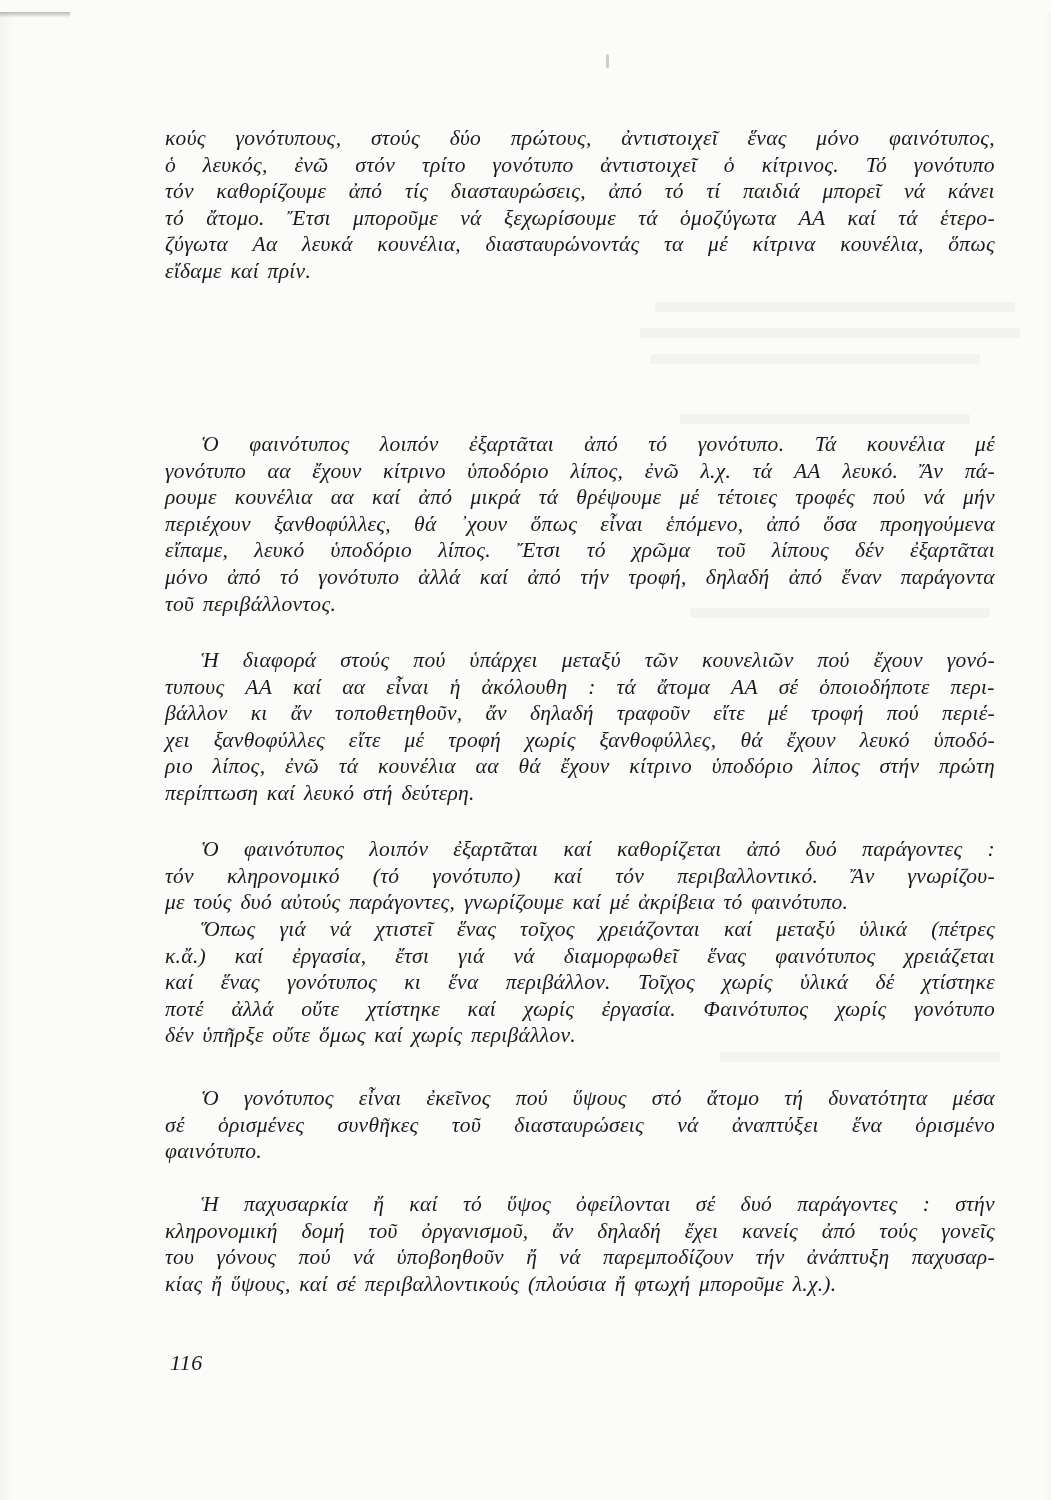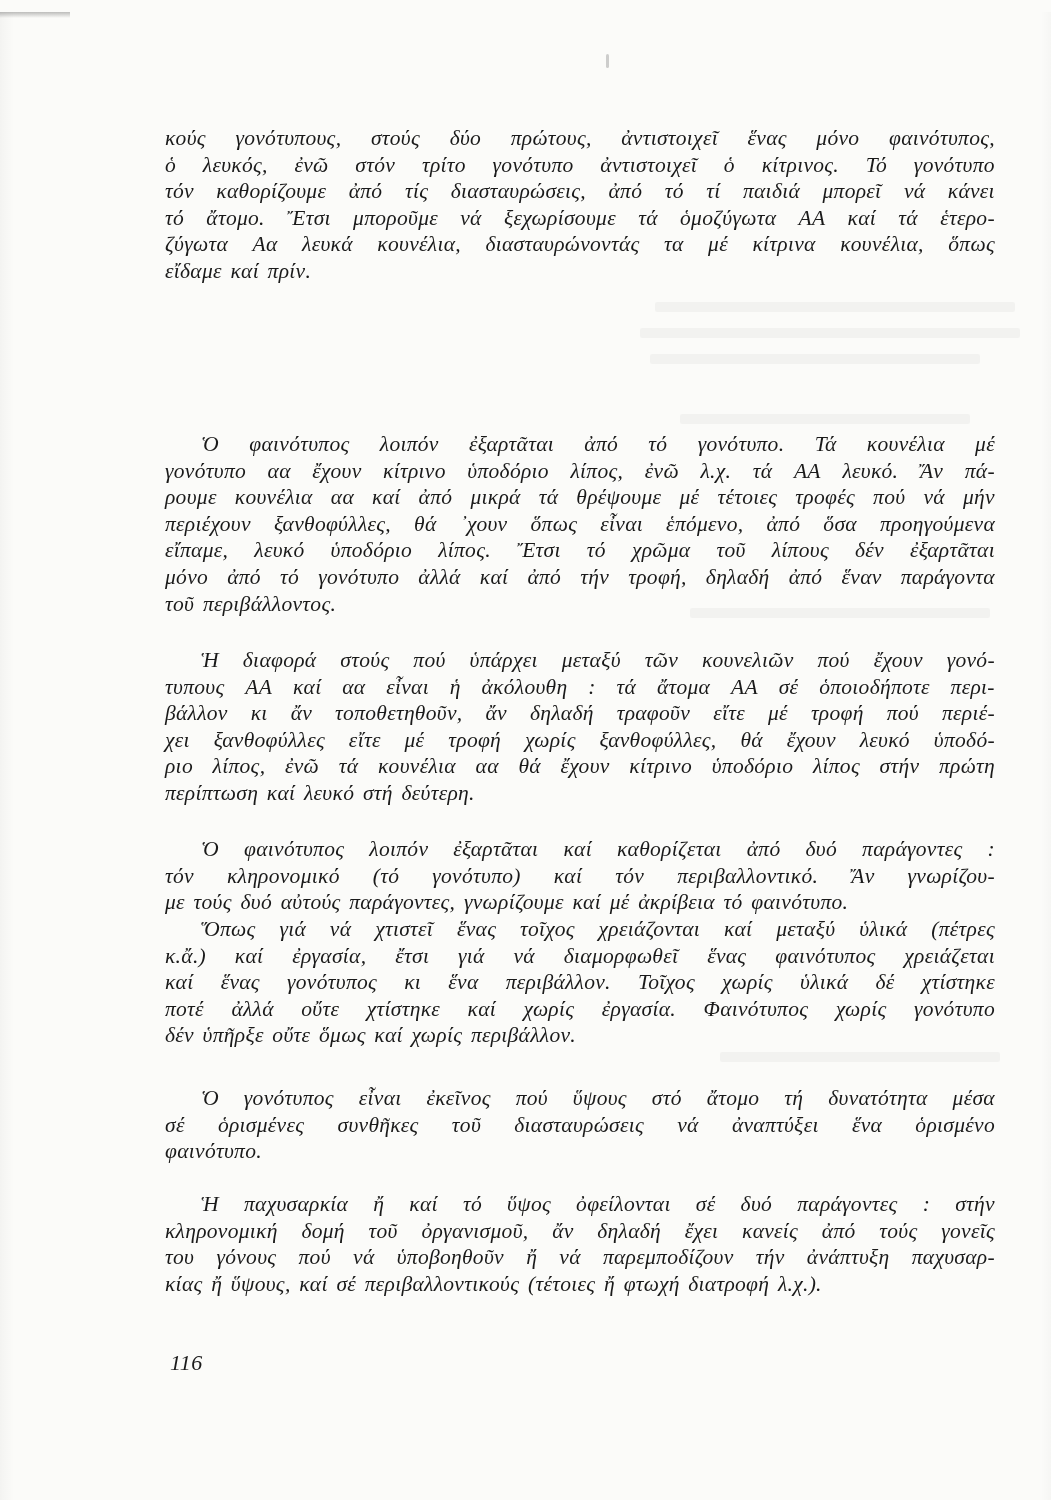--- a/index.html
+++ b/index.html
@@ -446,17 +446,17 @@
         <span>πού</span>
         <span>νά</span>
         <span>ὑποβοηθοῦν</span>
         <span>ἤ</span>
         <span>νά</span>
         <span>παρεμποδίζουν</span>
         <span>τήν</span>
         <span>ἀνάπτυξη</span>
         <span>παχυσαρ-</span>
       </div>
-      <div style="position: absolute; top: 79.8px; left: 0px; font-family: &quot;Liberation Serif&quot;, &quot;DejaVu Serif&quot;, serif; font-size: 21.5px; white-space: nowrap; letter-spacing: 0.3px; color: rgb(26, 26, 26); word-spacing: 3px;">κίας ἤ ὕψους, καί σέ περιβαλλοντικούς (τέτοιες ἤ φτωχή διατροφή λ.χ.).</div>
+      <div style="position: absolute; top: 79.8px; left: 0px; font-family: &quot;Liberation Serif&quot;, &quot;DejaVu Serif&quot;, serif; font-size: 21.5px; white-space: nowrap; letter-spacing: 0.3px; color: rgb(26, 26, 26); word-spacing: 3px;">κίας ἤ ὕψους, καί σέ περιβαλλοντικούς (πλούσια ἤ φτωχή μποροῦμε λ.χ.).</div>
     </div>
 
   <div class="page-number">116</div>
 </div>
 
 </body></html>

